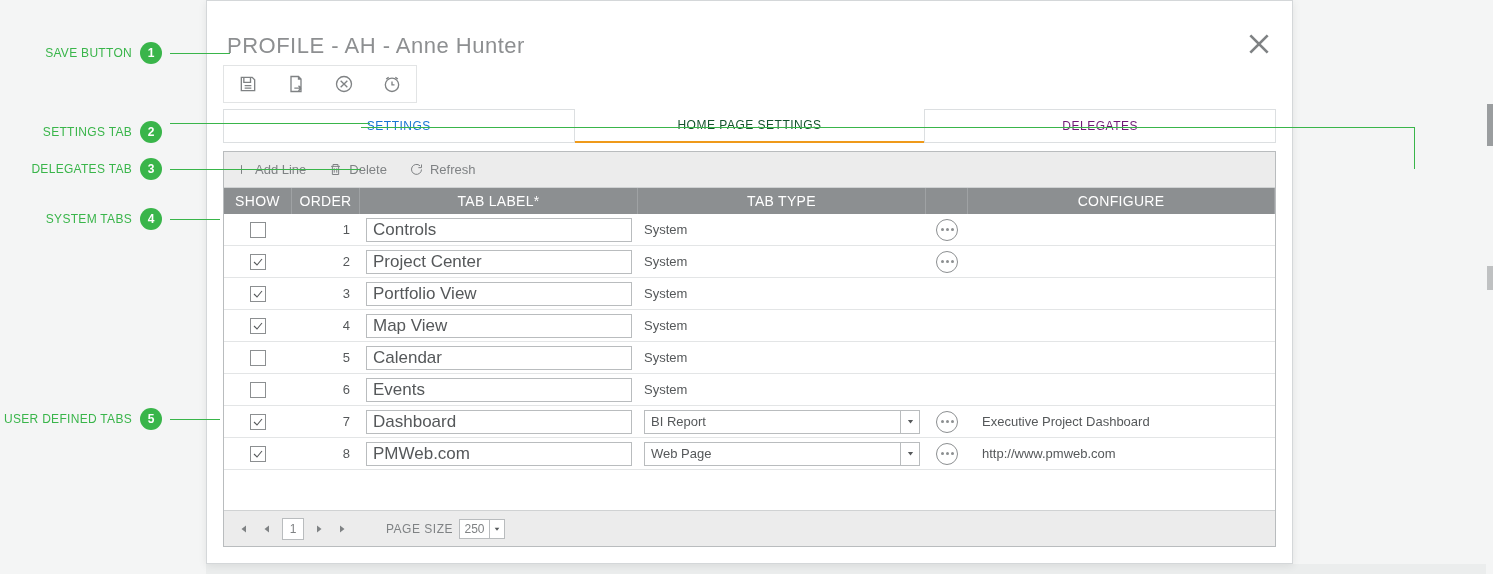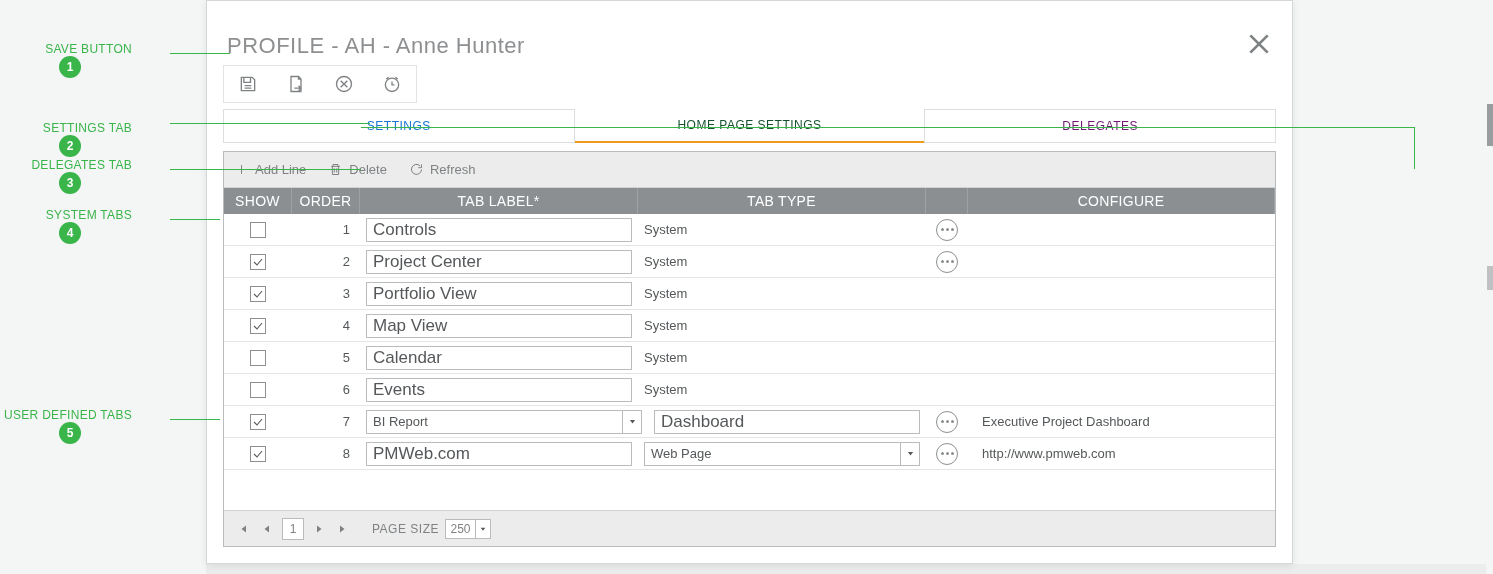--- a/index.html
+++ b/index.html
@@ -1,20 +1,20 @@
 <!DOCTYPE html>
 <html><head>
 <meta charset="utf-8">
 <style>
   * { box-sizing: border-box; font-family: "Segoe UI", Arial, sans-serif; }
   body { margin:0; background:#f4f5f5; }
   .stage { position:relative; width:1493px; height:574px; overflow:hidden; }
 
   
-  .callout { position:absolute; left:0; display:flex; align-items:center;flex-direction:column; }
+  .callout { position:absolute; left:0; display:flex; align-items:center; }
   .callout .cl-text { color:#39b54a; font-size:12px; letter-spacing:0.3px; text-align:right; width:140px; padding-right:8px; }
   .callout .cl-badge { width:22px; height:22px; border-radius:11px; background:#39b54a; color:#fff; font-size:12px; display:flex; align-items:center; justify-content:center; font-weight:600; position:relative; z-index:5;}
   .callout-line { position:absolute; height:1px; background:#39b54a; z-index:3; }
 
   
   .modal { position:absolute; left:206px; top:0; width:1087px; height:564px; background:#fff; border:1px solid #d4d7d9; box-shadow:0 2px 8px rgba(0,0,0,0.08); }
   .modal-title { position:absolute; left:20px; top:32px; font-size:22px; color:#8d8f91; font-weight:400; letter-spacing:0.5px; }
   .modal-close { position:absolute; right:18px; top:28px; width:30px; height:30px; display:flex; align-items:center; justify-content:center; cursor:pointer; }
   .modal-close svg { width:26px; height:26px; stroke:#7f8284; stroke-width:2.5; fill:none; }
 
@@ -66,21 +66,21 @@
   .chk.on svg { display:block; }
 
   .dotsbtn { width:22px; height:22px; border:1px solid #8c8f91; border-radius:11px; display:flex; align-items:center; justify-content:center; cursor:pointer; gap:2px; }
   .dotsbtn span { width:3px; height:3px; border-radius:50%; background:#8c8f91; }
 
   
   .pager { height:36px; background:#ececec; border-top:1px solid #d0d2d3; display:flex; align-items:center; padding:0 10px; gap:6px; color:#7f8284; font-size:12px; }
   .pbtn { width:18px; height:22px; display:flex; align-items:center; justify-content:center; cursor:pointer; }
   .pbtn svg { width:12px; height:12px; fill:#7f8284; }
   .pgnum { width:22px; height:22px; border:1px solid #b9bcbe; background:#fff; display:flex; align-items:center; justify-content:center; }
-  .psize-label { margin-left:14px; letter-spacing:0.5px; }
+  .psize-label { margin-left:28px; letter-spacing:0.5px; }
   .psize { display:flex; }
   .psize .sel-text { width:30px; height:20px; border:1px solid #b9bcbe; border-right:0; display:flex; align-items:center; justify-content:center; background:#fff; }
   .psize .sel-btn { width:16px; height:20px; border:1px solid #b9bcbe; display:flex; align-items:center; justify-content:center; background:#fff; }
   .psize .sel-btn svg { width:8px; height:8px; fill:#55585a; }
 
   
   .bgstrip { position:absolute; left:206px; right:7px; bottom:0; height:10px; background:#e7eaea; opacity:0.7; }
   .scrollhint { position:absolute; right:0; top:104px; width:6px; height:42px; background:#9a9d9f; }
   .scrollhint2 { position:absolute; right:0; top:266px; width:6px; height:24px; background:#bfc1c2; }
 </style>
@@ -304,33 +304,33 @@
           </div>
           <div class="grow">
             <div class="gc gc-show">
               <div class="chk on">
                 <svg viewBox="0 0 24 24">
                   <path d="M4 12 L10 18 L20 6"></path>
                 </svg>
               </div>
             </div>
             <div class="gc gc-order">7</div>
+            <div class="gc gc-label">
+              <input class="txt-in" value="Dashboard" style="">
+            </div>
             <div class="gc gc-type">
               <div class="sel-wrap">
                 <div class="sel-text">BI Report</div>
                 <div class="sel-btn">
                   <svg viewBox="0 0 24 24">
                     <path d="M5 8 L12 17 L19 8 Z"></path>
                   </svg>
                 </div>
               </div>
             </div>
-            <div class="gc gc-label">
-              <input class="txt-in" value="Dashboard" style="">
-            </div>
             <div class="gc gc-dots">
               <div class="dotsbtn">
                 <span></span>
                 <span></span>
                 <span></span>
               </div>
             </div>
             <div class="gc gc-conf">Executive Project Dashboard</div>
           </div>
           <div class="grow">

